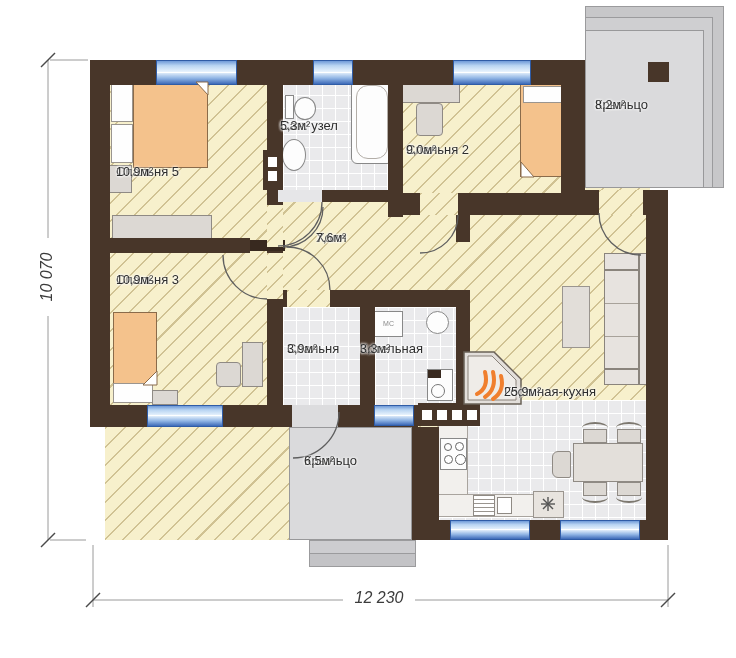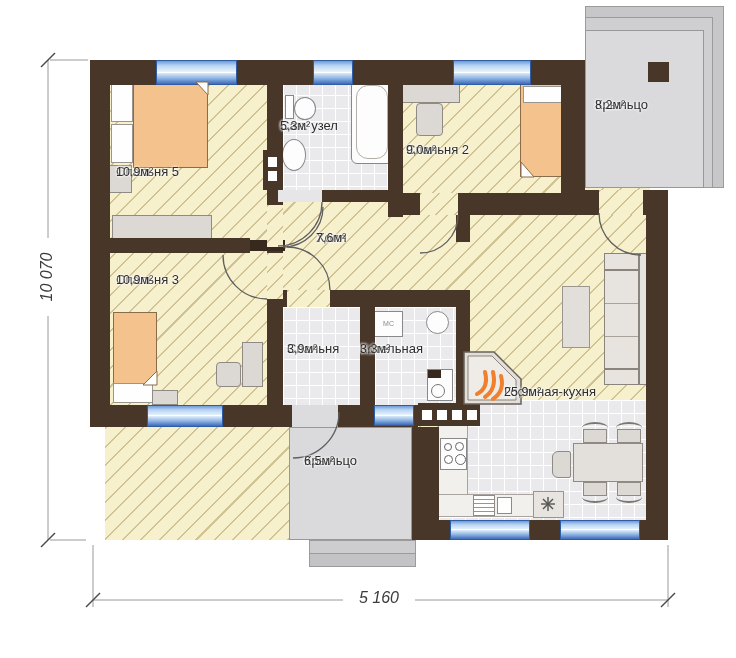--- a/index.html
+++ b/index.html
@@ -261,15 +261,15 @@
   <div class="rlabel" style="left:595px;top:97px;width:100px;">
     <div>Крыльцо</div>
     <div class="ar">8,2м²</div>
   </div>
   <div class="rlabel" style="left:304px;top:453px;width:100px;">
     <div>Крыльцо</div>
     <div class="ar">6,5м²</div>
   </div>
 
   <div class="dim" style="left:8px;top:268px;width:78px;transform:rotate(-90deg);transform-origin:center;">10 070</div>
-  <div class="dim" style="left:343px;top:589px;width:72px;">5 160</div>
+  <div class="dim" style="left:343px;top:589px;width:72px;">12 230</div>
 
 </div>
 
 </body></html>

